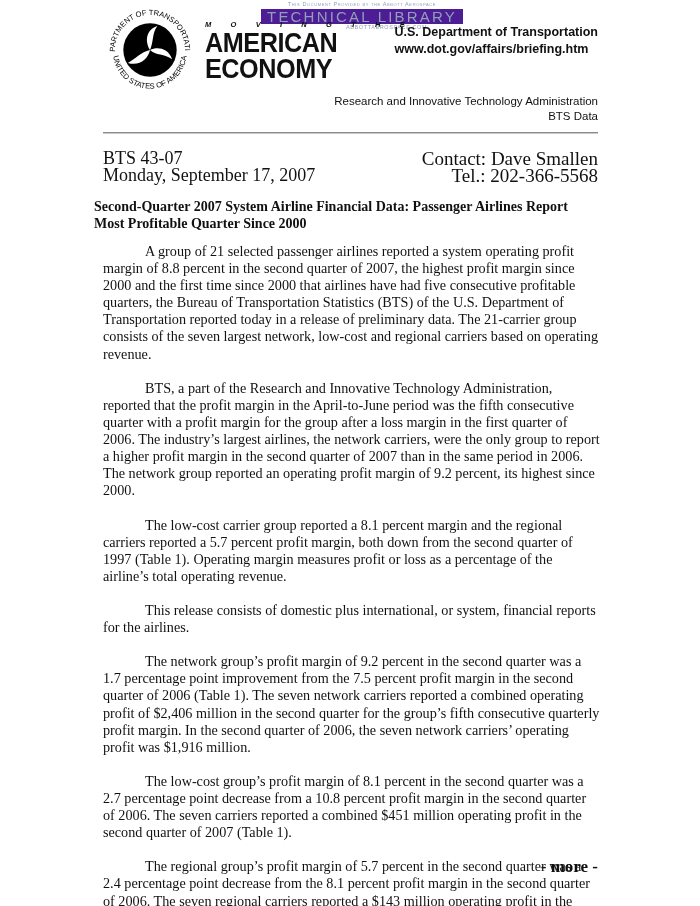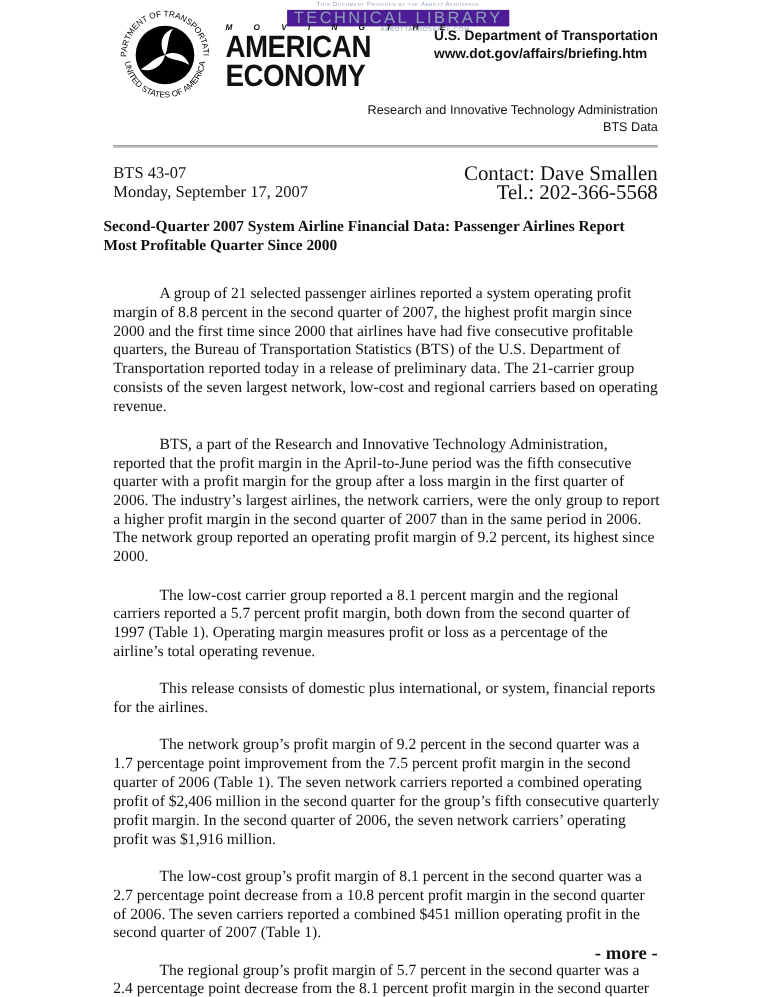--- a/index.html
+++ b/index.html
@@ -26,30 +26,30 @@
     .agency {
       position: absolute; right: 102px; top: 24px; text-align: left;
       font-family: "Liberation Sans", sans-serif; font-weight: bold; font-size: 12.5px; line-height: 16.5px;
     }
     .rita {
       position: absolute; right: 102px; top: 94px; text-align: right;
       font-family: "Liberation Sans", sans-serif; font-weight: normal; font-size: 11.5px; line-height: 15px;
     }
     .rule { position: absolute; left: 103px; top: 132px; width: 495px; height: 2px; background: #8c8c8c; border-bottom: 1px solid #c9c9c9; }
 
-    .meta-left { position: absolute; left: 103px; top: 150px; font-size: 15px; line-height: 17px; }
+    .meta-left { position: absolute; left: 103px; top: 150px; font-size: 18px; line-height: 17px; }
     .meta-right { position: absolute; right: 102px; top: 150px; text-align: right; font-size: 19px; line-height: 17px; }
 
     .headline {
       position: absolute; left: 94px; top: 198px; width: 495px; text-align: left;
       font-weight: bold; font-size: 14px; line-height: 17px;
     }
 
     .body { position: absolute; left: 103px; top: 243px; width: 497px; font-size: 14.2px; line-height: 17.1px; }
-    .body p { text-indent: 42px; margin-bottom: 17.1px; margin-top: 16px; }
+    .body p { text-indent: 42px; margin-bottom: 17.1px; }
 
     .more { position: absolute; left: 103px; top: 857px; width: 495px; text-align: right; font-weight: bold; font-size: 17px; }
   </style>
 </head>
 <body>
 
 <div class="watermark">
   <div class="wm-line1">This Document Provided by the Abbott Aerospace</div>
   <div class="wm-line2">TECHNICAL LIBRARY</div>
   <div class="wm-line3">ABBOTTAEROSPACE.COM</div>

